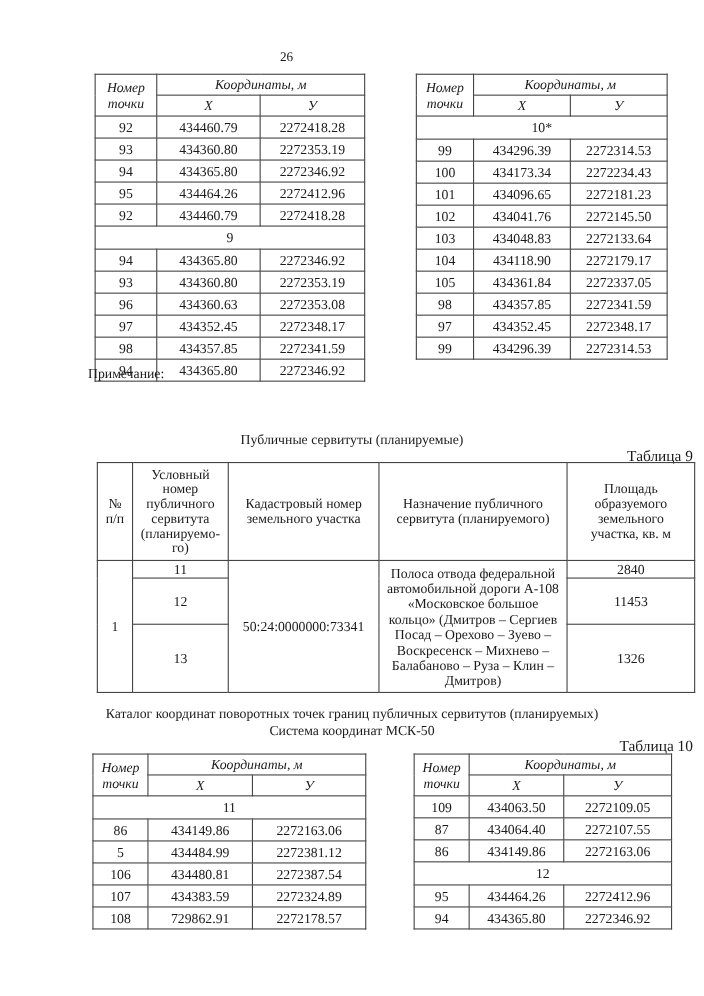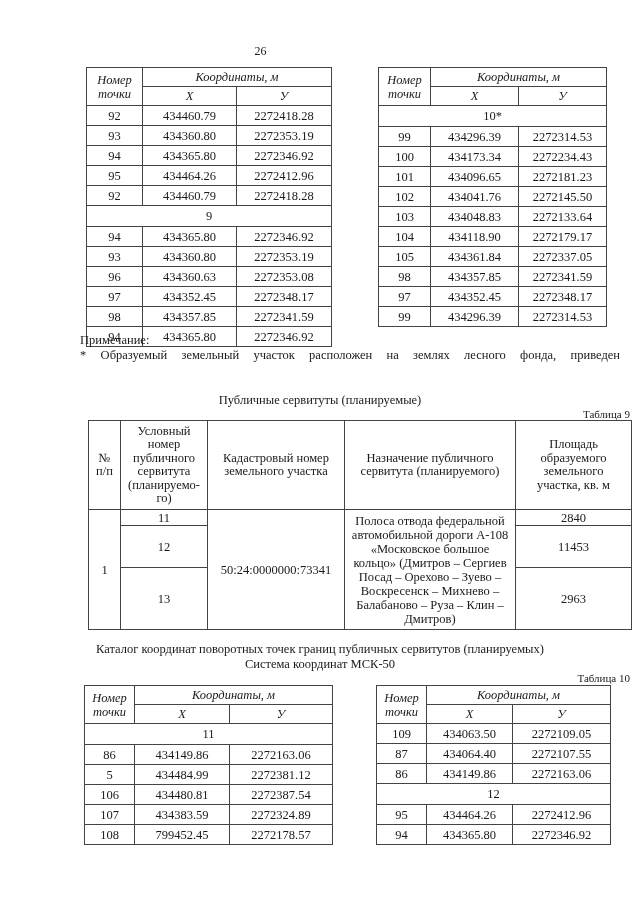--- a/index.html
+++ b/index.html
@@ -14,21 +14,21 @@
   td, th {
     border: 1px solid #444; padding: 0; text-align: center; vertical-align: middle;
     font-weight: normal; font-size: 12.5px; line-height: 14px;
   }
   .coord td, .coord th { height: 19px; }
   .coord th { height: 18px; font-style: italic; }
   .group td { height: 20px; text-align: center; }
   .note { left: 80px; width: 540px; line-height: 15px; font-size: 12.5px; }
   .note-body { text-align: justify; text-align-last: justify; }
   .center-text { left: 0; width: 640px; text-align: center; font-size: 12.5px; }
-  .right-label { font-size: 11px; }
+  .right-label { font-size: 14px; }
   .t9 th { line-height: 13.5px; }
   .t9 td { line-height: 14px; }
 </style>
 </head>
 <body>
 
 <div class="abs page-num">26</div>
 
 <table class="coord" style="left:86px; top:67px; width:245px;">
   <colgroup>
@@ -180,21 +180,20 @@
       <tr>
         <td>99</td>
         <td>434296.39</td>
         <td>2272314.53</td>
       </tr>
     </tbody>
 </table>
 
 <div class="abs note" style="top:333px;">
   <div>Примечание:</div>
-  <div class="note-body">* Образуемый земельный участок расположен на землях лесного фонда, приведен</div>
 </div>
 
 <div class="abs center-text" style="top:393px;">Публичные сервитуты (планируемые)</div>
 <div class="abs right-label" style="top:408px; right:10px;">Таблица 9</div>
 
 <table class="t9" style="left:88px; top:420px; width:543px;">
   <colgroup>
     <col style="width:32px">
     <col style="width:87px">
     <col style="width:137px">
@@ -217,21 +216,21 @@
       <td rowspan="3">50:24:0000000:73341</td>
       <td rowspan="3" style="padding:0 6px;">Полоса отвода федеральной автомобильной дороги А-108 «Московское большое кольцо» (Дмитров – Сергиев Посад – Орехово – Зуево – Воскресенск – Михнево – Балабаново – Руза – Клин – Дмитров)</td>
       <td>2840</td>
     </tr>
     <tr style="height:42px;">
       <td>12</td>
       <td>11453</td>
     </tr>
     <tr style="height:62px;">
       <td>13</td>
-      <td>2963</td>
+      <td>1326</td>
     </tr>
   </tbody>
 </table>
 
 <div class="abs center-text" style="top:642px;">Каталог координат поворотных точек границ публичных сервитутов (планируемых)</div>
 <div class="abs center-text" style="top:657px;">Система координат МСК-50</div>
 <div class="abs right-label" style="top:672px; right:10px;">Таблица 10</div>
 
 <table class="coord" style="left:84px; top:685px; width:248px;">
   <colgroup>
@@ -270,21 +269,21 @@
         <td>434480.81</td>
         <td>2272387.54</td>
       </tr>
       <tr>
         <td>107</td>
         <td>434383.59</td>
         <td>2272324.89</td>
       </tr>
       <tr>
         <td>108</td>
-        <td>799452.45</td>
+        <td>729862.91</td>
         <td>2272178.57</td>
       </tr>
     </tbody>
 </table>
 
 <table class="coord" style="left:376px; top:685px; width:234px;">
   <colgroup>
       <col style="width:50px">
       <col style="width:86px">
       <col style="width:98px">

